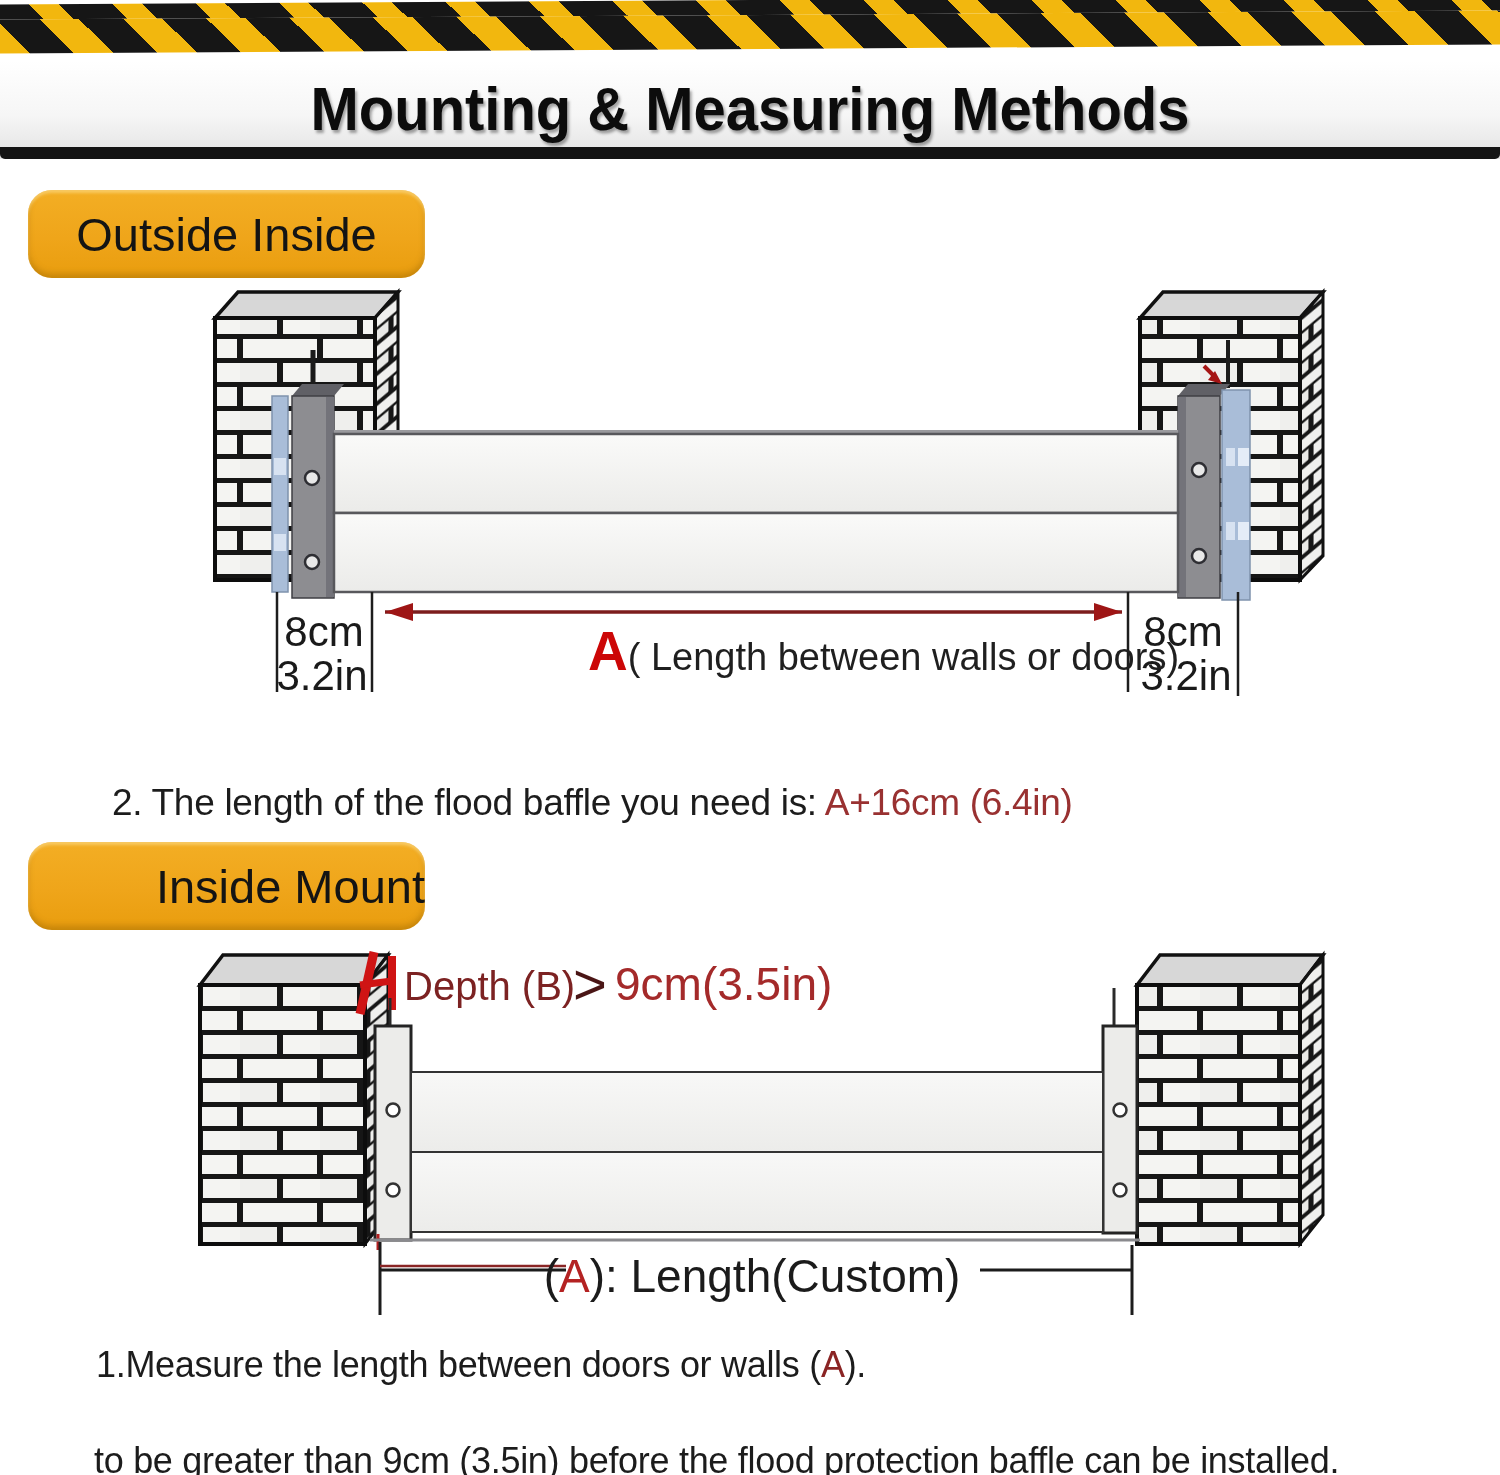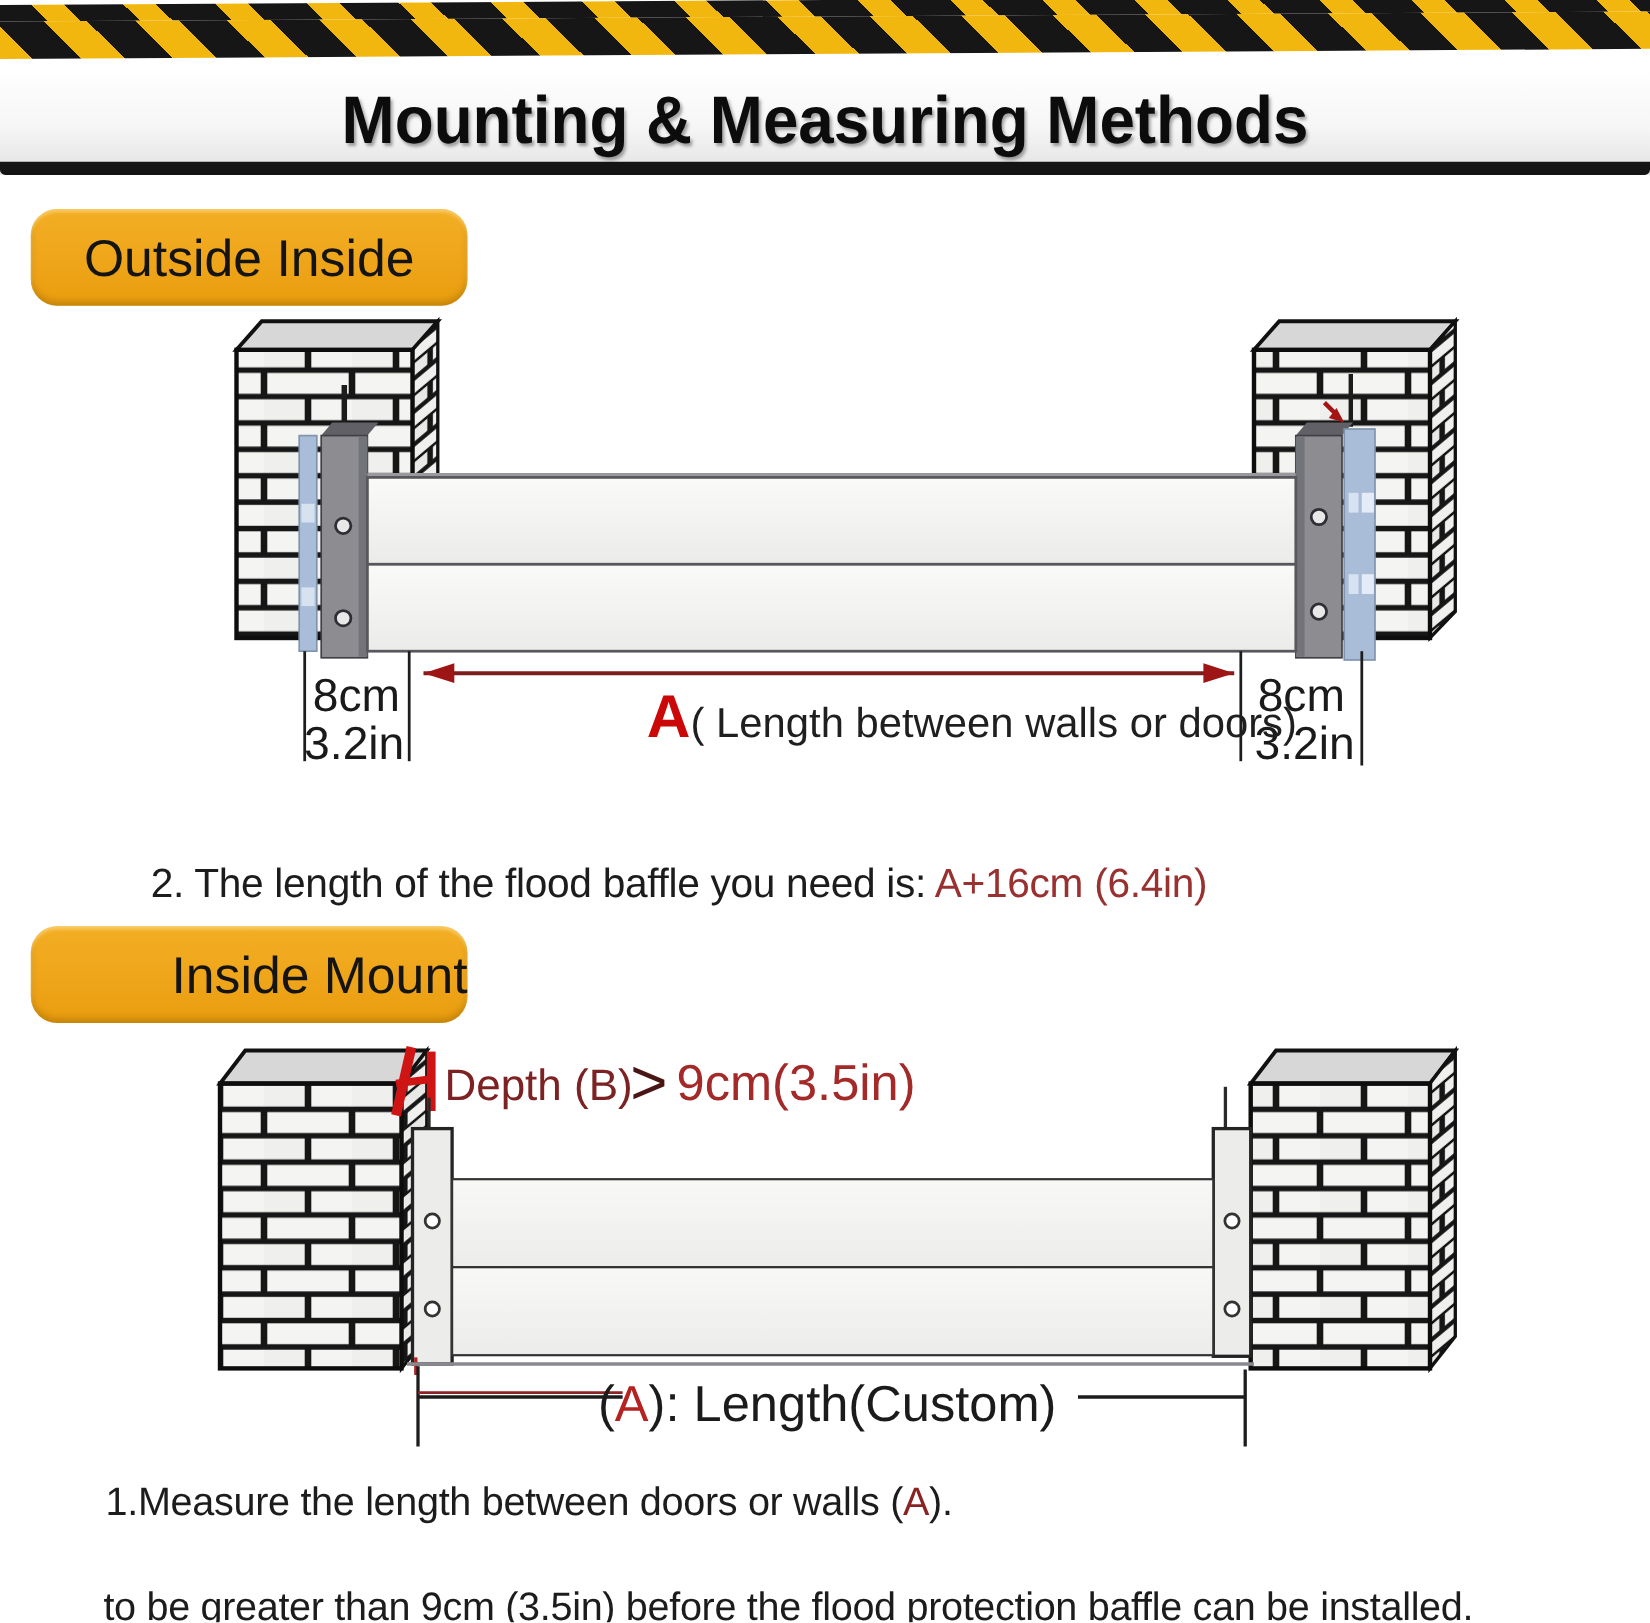--- a/index.html
+++ b/index.html
@@ -143,21 +143,21 @@
 
       <text x="324" y="646" font-size="42" text-anchor="middle" fill="#1a1a1a">8cm</text>
       <text x="322" y="690" font-size="42" text-anchor="middle" fill="#1a1a1a">3.2in</text>
       <text x="1183" y="646" font-size="42" text-anchor="middle" fill="#1a1a1a">8cm</text>
       <text x="1186" y="690" font-size="42" text-anchor="middle" fill="#1a1a1a">3.2in</text>
 
       <text x="588" y="670"><tspan font-size="55" font-weight="bold" fill="#cc0707">A</tspan><tspan font-size="38" fill="#1f1f1f">( Length between walls or doors)</tspan></text>
     </g>
   </svg>
 
-  <p class="step" style="top:782px;left:137px;"><span>2. The length of the flood baffle you need is: </span><span class="maroon">A+16cm (6.4in)</span></p>
+  <p class="step" style="top:782px;left:112px;"><span>2. The length of the flood baffle you need is: </span><span class="maroon">A+16cm (6.4in)</span></p>
 
   <div class="badge badge-inside">
     <span>Inside Mount</span>
   </div>
 
   <svg class="diagram d2" viewBox="0 940 1500 380">
     <defs>
       <linearGradient id="panel2" x1="0" y1="0" x2="0" y2="1">
         <stop offset="0" stop-color="#f8f8f7"></stop>
           <stop offset="1" stop-color="#ececea"></stop>

